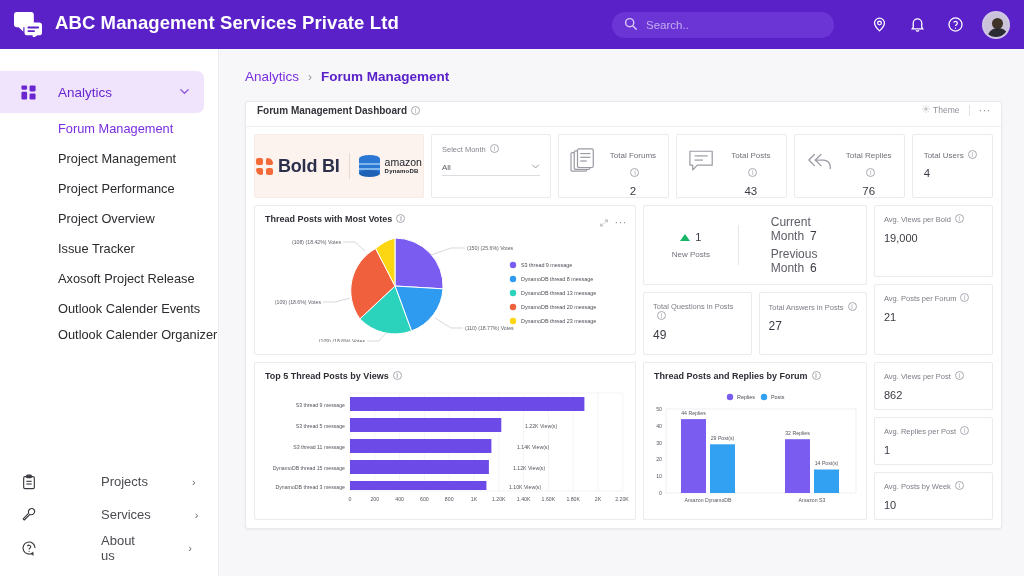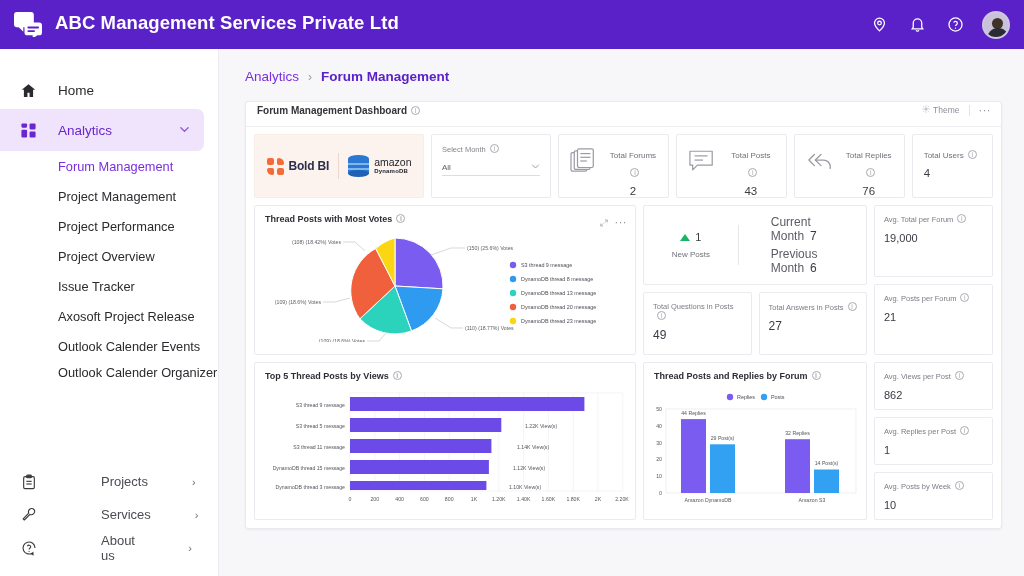--- a/index.html
+++ b/index.html
@@ -106,21 +106,21 @@
     width: 170px; background: #fdf3ee; display: flex; align-items: center;
     justify-content: center; gap: 9px; border-color:#f7ece6;
   }
   .boldbi { display:flex; align-items:center; gap:5px; }
   .bb-mark { width: 17px; height: 17px; position: relative; }
   .bb-mark i { position:absolute; background:#f26b38; border-radius:2px; display:block; }
   .bb-mark i:nth-child(1){left:0;top:0;width:7px;height:7px;}
   .bb-mark i:nth-child(2){right:0;top:0;width:7px;height:7px;border-radius:2px 6px 2px 2px;}
   .bb-mark i:nth-child(3){left:0;bottom:0;width:7px;height:7px;border-radius:2px 2px 2px 6px;}
   .bb-mark i:nth-child(4){right:0;bottom:0;width:7px;height:7px;}
-  .bb-text { font-size: 12px; font-weight: bold; color: #2b2f4a; letter-spacing:-.2px;}
+  .bb-text { font-size: 18px; font-weight: bold; color: #2b2f4a; letter-spacing:-.2px;}
   .logo-sep { width:1px; height:26px; background:#e9d8ce; }
   .aws { display:flex; align-items:center; gap:5px; }
   .ddb-icon { width: 21px; height: 22px; position:relative; }
   .ddb-icon .e { position:absolute; left:0; width:21px; height:7px; border-radius:50%; background:#2a78d4; }
   .ddb-icon .c { position:absolute; left:0; top:4px; width:21px; height:15px; background:#2a78d4; }
   .ddb-icon .e2 { position:absolute; left:0; top:15px; width:21px; height:7px; border-radius:50%; background:#1f62b5; }
   .ddb-icon .ln { position:absolute; left:0; width:21px; height:1.5px; background:#7fb6ec; }
   .aws-text { line-height: 1.05; }
   .aws-text .a1 { font-size: 10.5px; font-weight: normal; color: #20252c; }
   .aws-text .a2 { font-size: 6px; font-weight: bold; color: #20252c; letter-spacing:.2px;}
@@ -185,20 +185,29 @@
           <path d="M3 12h5v5z"></path>
           <rect x="9" y="9" width="15" height="11" rx="2.5"></rect>
           <path d="M21 19h-5v4z"></path>
           <rect x="11.5" y="12.5" width="10" height="1.6" rx=".8" fill="#5b21c9"></rect>
           <rect x="11.5" y="15.6" width="6.5" height="1.6" rx=".8" fill="#5b21c9"></rect>
         </svg>
     </span>
     <span class="brand-title">ABC Management Services Private Ltd</span>
   </div>
   <div class="topbar-right">
+    <div class="searchbox">
+      <span>
+        <svg viewBox="0 0 16 16" fill="none" stroke="currentColor" stroke-width="1.8">
+            <circle cx="7" cy="7" r="5"></circle>
+            <line x1="11" y1="11" x2="15" y2="15" stroke-linecap="round"></line>
+          </svg>
+      </span>
+      <input placeholder="Search.." style="">
+    </div>
     <div class="ticon">
       <svg viewBox="0 0 24 24" fill="none" stroke="currentColor" stroke-width="1.8">
           <path d="M12 21s7-6.3 7-11a7 7 0 10-14 0c0 4.7 7 11 7 11z"></path>
           <circle cx="12" cy="10" r="2.6"></circle>
         </svg>
     </div>
     <div class="ticon">
       <svg viewBox="0 0 24 24" fill="none" stroke="currentColor" stroke-width="1.8">
           <path d="M6 16V10a6 6 0 1112 0v6l1.5 2.2H4.5z"></path>
           <path d="M10 20a2.2 2.2 0 004 0"></path>
@@ -214,28 +223,20 @@
     <div class="avatar">
       <span class="head"></span>
       <span class="body"></span>
     </div>
   </div>
 </div>
 
 <div class="body-wrap">
 
   <div class="sidebar">
-    <div class="nav-item">
-      <span class="nico">
-        <svg viewBox="0 0 24 24" fill="currentColor">
-            <path d="M12 3L2.5 11h3v10h5v-6h3v6h5V11h3z"></path>
-          </svg>
-      </span>
-      <span>Home</span>
-    </div>
     <div class="nav-item active">
       <span class="nico">
         <svg viewBox="0 0 24 24" fill="currentColor">
             <rect x="2" y="2" width="8" height="6" rx="1.6"></rect>
             <rect x="13.5" y="2" width="8.5" height="8.5" rx="1.6"></rect>
             <rect x="2" y="11" width="8" height="11" rx="1.6"></rect>
             <rect x="13.5" y="13.5" width="8.5" height="8.5" rx="1.6"></rect>
           </svg>
       </span>
       <span>Analytics</span>
@@ -491,21 +492,21 @@
               </div>
               <div class="card mini-card">
                 <div class="mini-label"><span>Total Answers in Posts</span><i class="info-i">i</i></div>
                 <div class="mini-value">27</div>
               </div>
             </div>
           </div>
 
           <div class="right-col">
             <div class="card avg-card">
-              <div class="avg-label"><span>Avg. Total per Forum</span><i class="info-i">i</i></div>
+              <div class="avg-label"><span>Avg. Views per Bold</span><i class="info-i">i</i></div>
               <div class="avg-value">19,000</div>
             </div>
             <div class="card avg-card">
               <div class="avg-label"><span>Avg. Posts per Forum</span><i class="info-i">i</i></div>
               <div class="avg-value">21</div>
             </div>
           </div>
         </div>
 
         <div class="row-bot">

